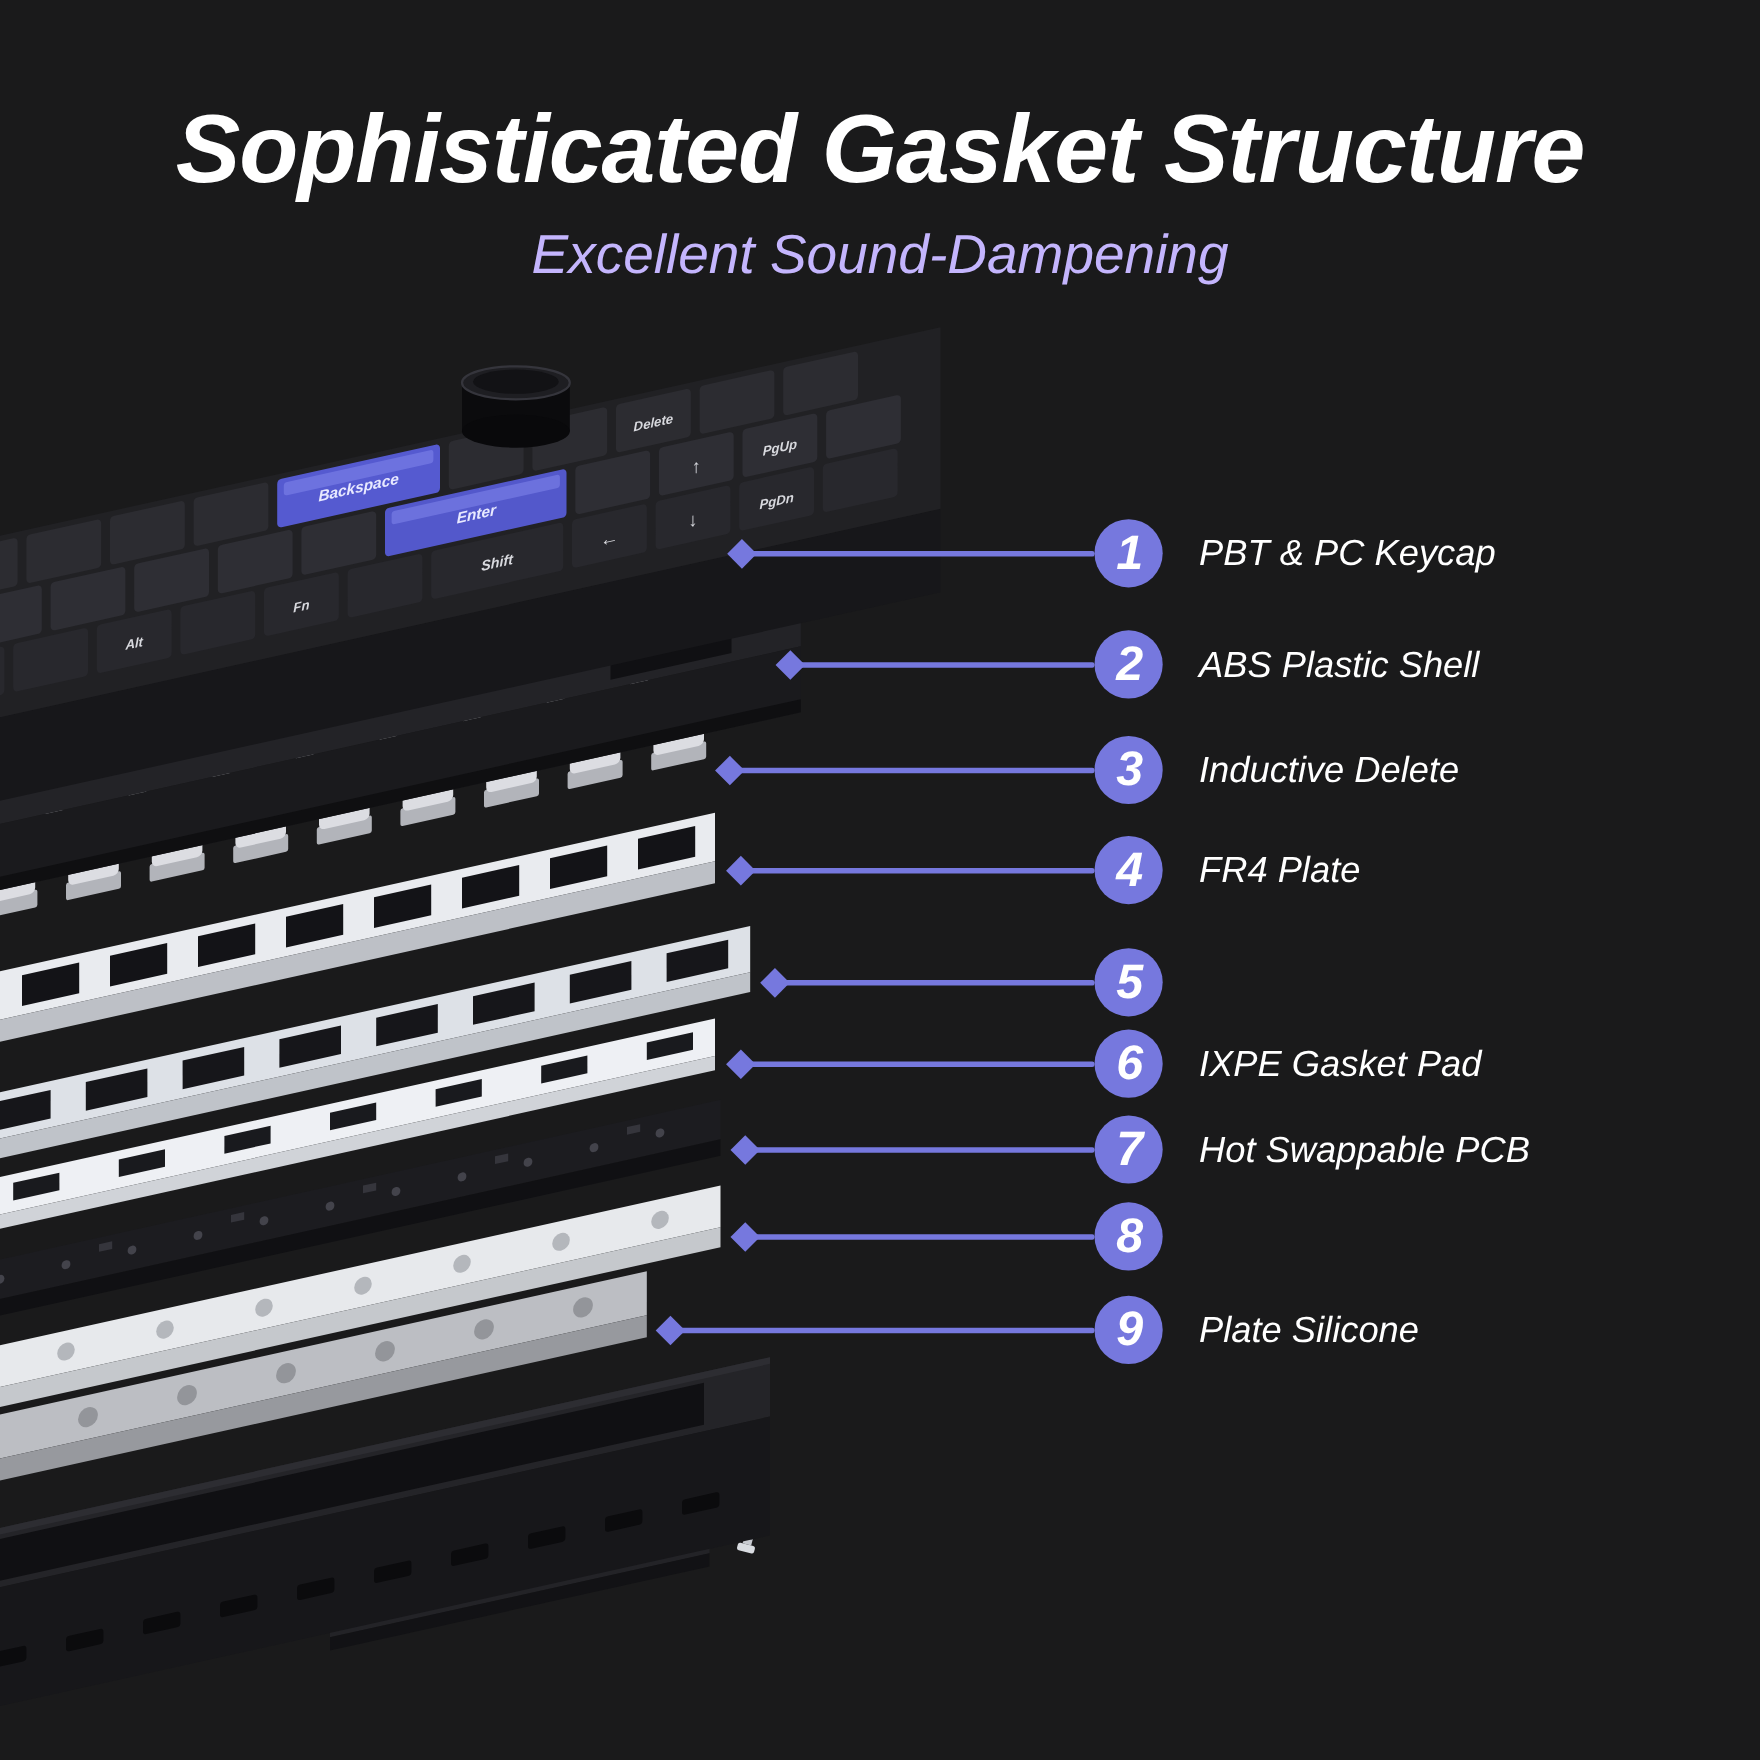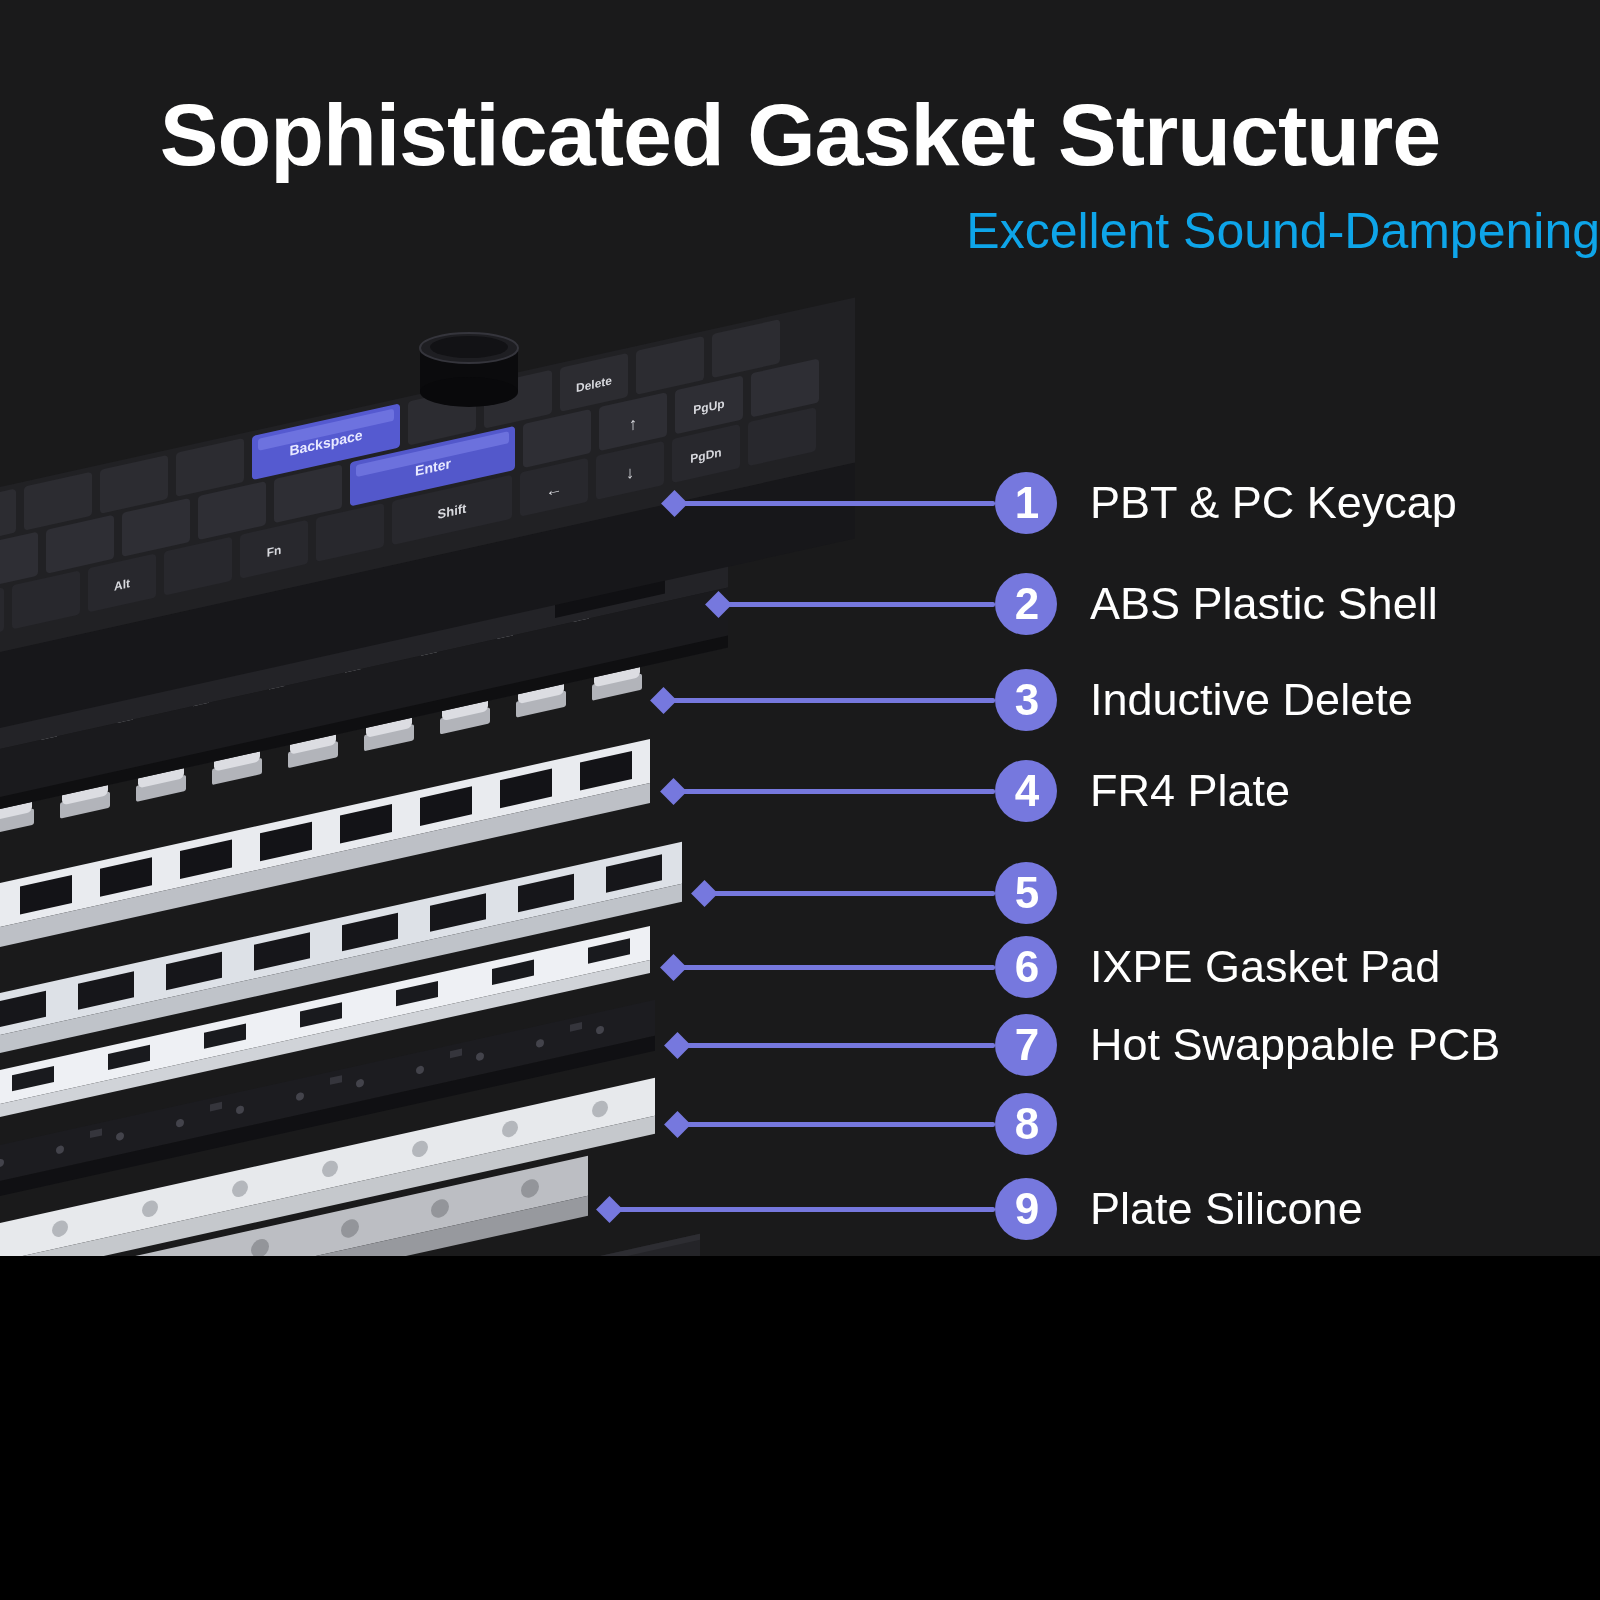--- a/index.html
+++ b/index.html
@@ -1,29 +1,30 @@
 <!DOCTYPE html>
 <html style="--accent: #7678DE; --bg: #1a1a1b;"><head>
 <meta charset="utf-8">
 <style>
   :root { --accent:#7678DE; --bg:#1a1a1b; --text:#ffffff; }
   html,body { margin:0; padding:0; background:#000; }
   .canvas {
-    position:relative; width:1600px; height:1256px;
+    position:relative; width:1600px; height:1600px;
     background:var(--bg); overflow:hidden;
     font-family:"Liberation Sans", sans-serif;
+    font-style:italic;
   }
   .title {
     position:absolute; top:84px; left:0; width:100%;
     text-align:center; color:var(--text);
     font-size:88px; font-weight:bold; letter-spacing:-1px;
   }
   .subtitle {
     position:absolute; top:202px; left:0; width:100%;
-    text-align:right; color:#0ea5e9;
+    text-align:center; color:#c4b5fd;
     font-size:50px; font-weight:400;
   }
   #kb { position:absolute; left:0; top:0; }
   #callouts { position:absolute; left:0; top:0; width:1600px; height:1600px; }
   .callout-row { position:absolute; left:0; width:1600px; height:62px; }
   .callout-line {
     position:absolute; height:5px; background:var(--accent);
     top:28.5px; border-radius:2px;
   }
   .callout-diamond {
@@ -35,21 +36,21 @@
     border-radius:50%; background:var(--accent);
     display:flex; align-items:center; justify-content:center;
   }
   .callout-number {
     color:#fff; font-size:44px; font-weight:bold; line-height:1;
     letter-spacing:-2px;
   }
   .callout-label {
     position:absolute; left:1090px; top:0; height:62px;
     display:flex; align-items:center;
-    color:var(--text); font-size:45px; font-weight:400;
+    color:var(--text); font-size:33px; font-weight:400;
     white-space:nowrap;
     text-align:center;
   }
   .kb-legend { fill:#d8d9de; font-family:"Liberation Sans",sans-serif; font-weight:bold; }
   .kb-legend-blue { fill:#e8e9ff; }
 </style>
 </head>
 <body>
 
 <div class="canvas">

